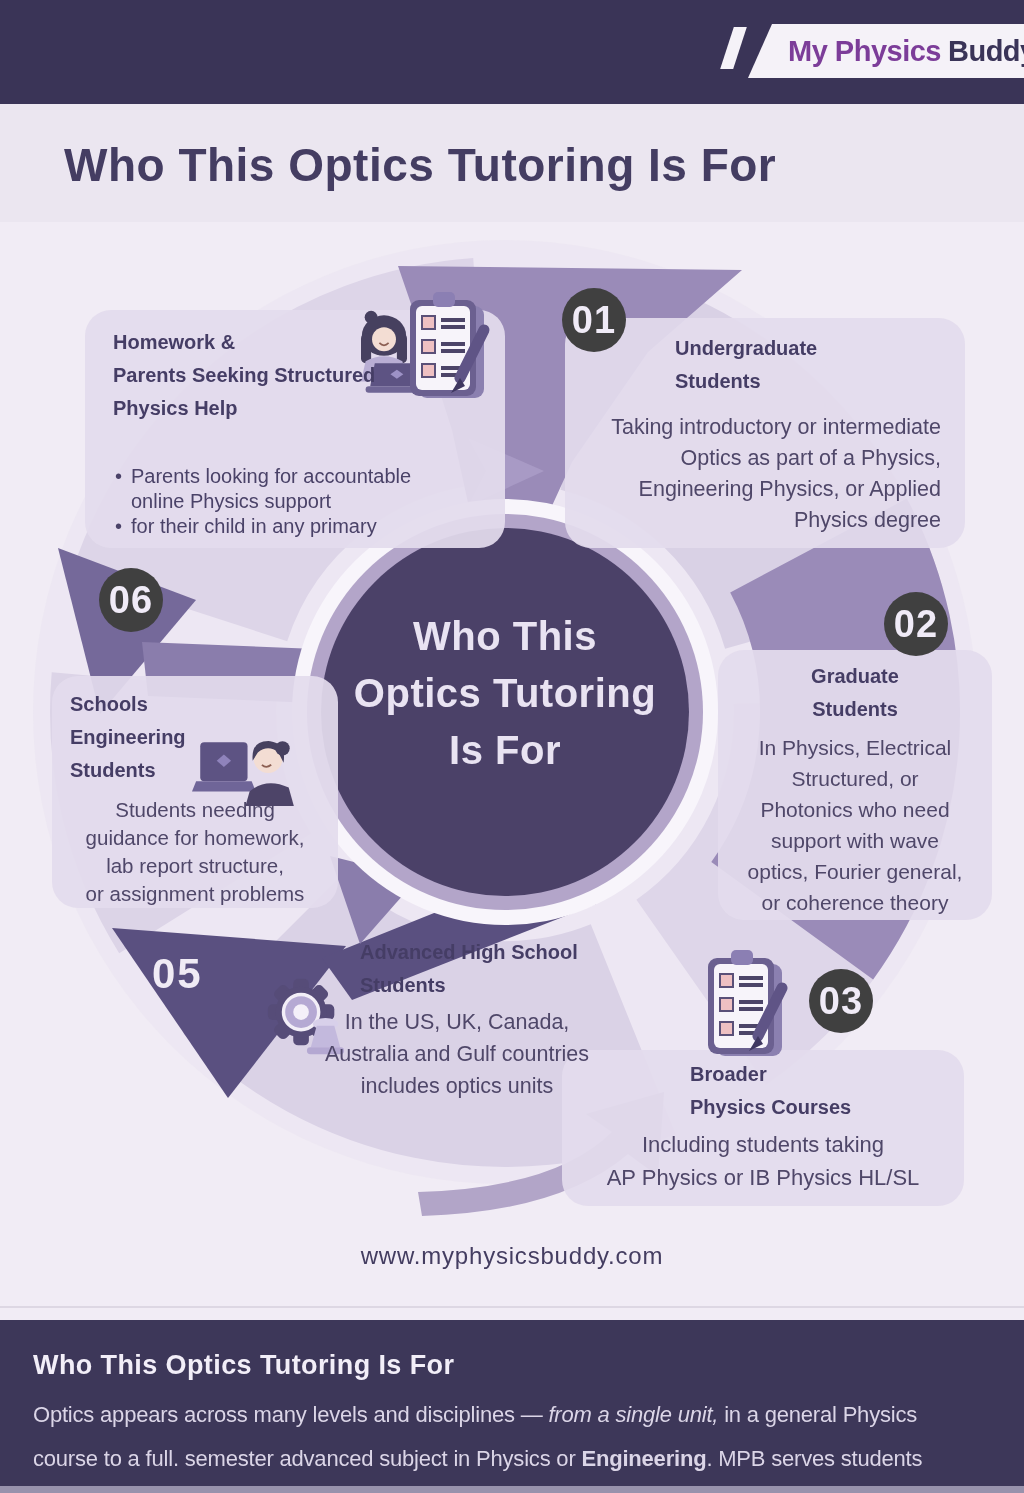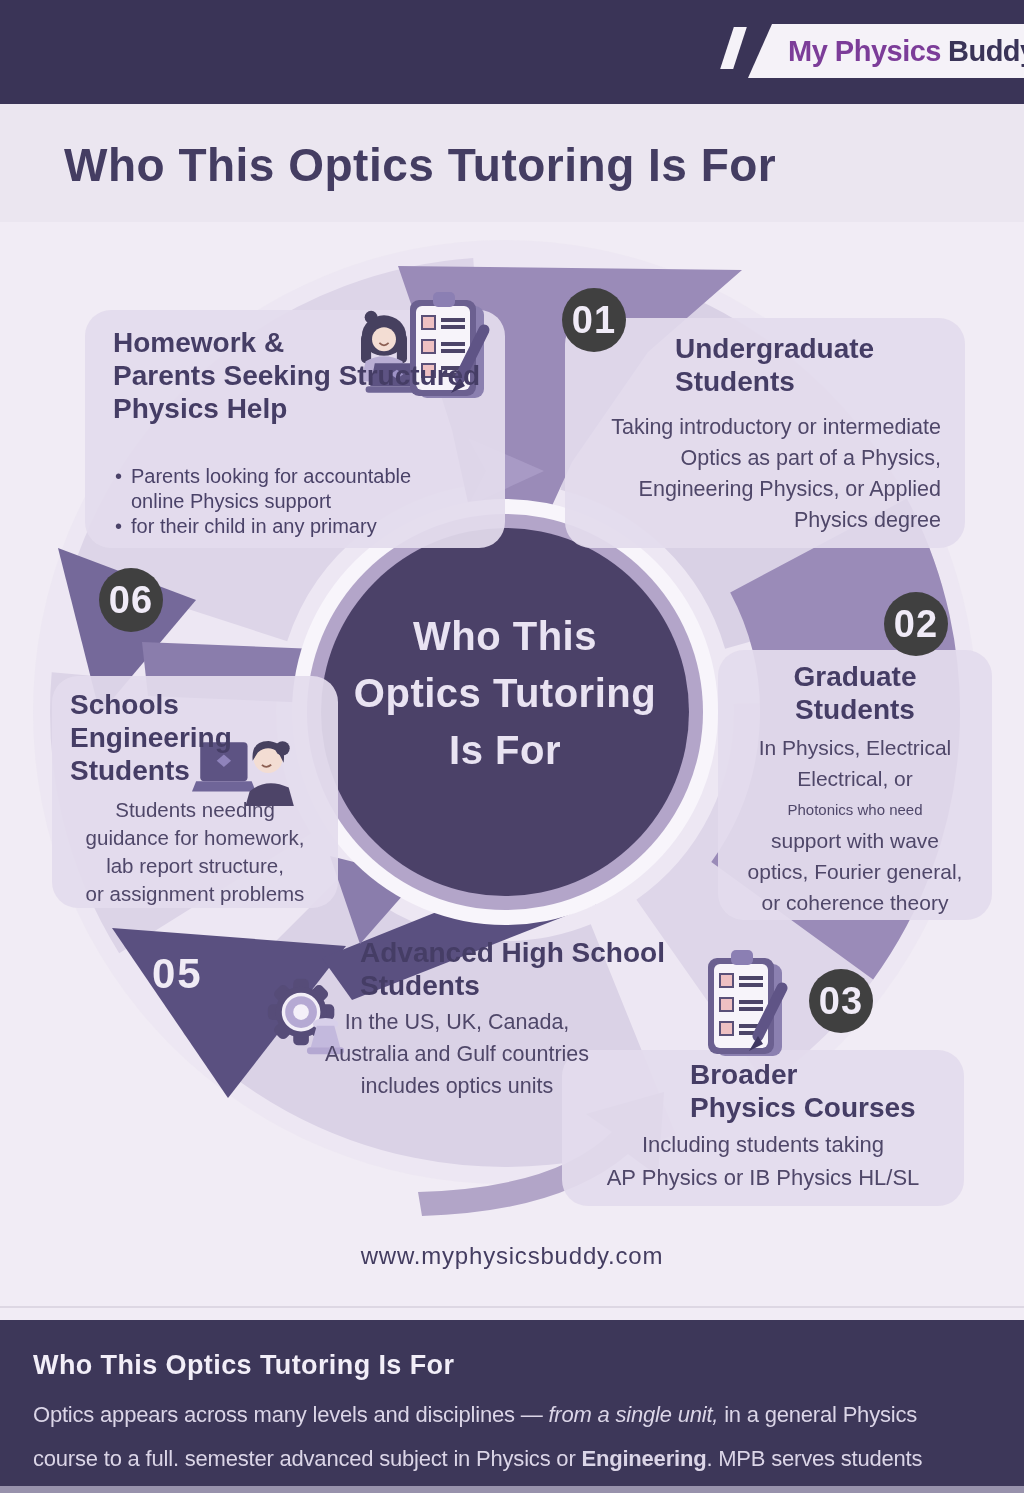--- a/index.html
+++ b/index.html
@@ -15,21 +15,21 @@
   .logo-box span{font-size:29px;font-weight:bold;letter-spacing:-0.5px;white-space:nowrap;}
   .logo-p1{color:#7c3d99;margin-right:7px;}
   .logo-p2{color:#3a3458;}
   
   .title-band{left:0;top:104px;width:1024px;height:118px;background:#ebe6f0;z-index:5;}
   .page-title{left:64px;top:138px;font-size:46px;font-weight:bold;color:#443d62;letter-spacing:0.5px;z-index:6;white-space:nowrap;}
   
   .wheel{left:0;top:0;z-index:1;}
   
   .card{background:rgba(227,220,237,0.93);border-radius:26px;z-index:2;}
-  .card-title{font-weight:bold;color:#453d65;font-size:28px;line-height:33px;white-space:nowrap;z-index:5;}
+  .card-title{font-weight:bold;color:#453d65;font-size:20px;line-height:33px;white-space:nowrap;z-index:5;}
   .body-text{color:#4f4769;font-size:21.5px;line-height:31px;white-space:nowrap;z-index:5;}
   .badge{width:64px;height:64px;border-radius:50%;background:#404040;color:#f0ebf7;
     display:flex;align-items:center;justify-content:center;font-size:38px;font-weight:bold;
     letter-spacing:1px;z-index:4;}
   .num-plain{font-size:42px;font-weight:bold;color:#f0ebf5;letter-spacing:2px;z-index:4;}
   .center-text{left:305px;top:608px;width:400px;text-align:center;z-index:4;
     font-size:40px;font-weight:bold;line-height:57px;color:#e9e3f2;letter-spacing:0.5px;}
   .bullets{z-index:5;}
   .bullet{position:relative;padding-left:18px;color:#4a4268;font-size:20px;line-height:25px;width:332px;}
   .bullet::before{content:"•";position:absolute;left:2px;top:0;color:#4a4268;}
@@ -153,22 +153,22 @@
   </div>
 
   <div class="abs card" style="left:718px;top:650px;width:274px;height:270px;"></div>
   <div class="abs badge" style="left:884px;top:592px;">02</div>
   <div class="abs center-align" style="left:718px;top:660px;width:274px;z-index:5;">
     <div class="card-title">Graduate</div>
     <div class="card-title">Students</div>
   </div>
   <div class="abs center-align" style="left:710px;top:732px;width:290px;z-index:5;font-size:21px;">
     <div class="body-text" style="font-size:21px;">In Physics, Electrical</div>
-    <div class="body-text" style="font-size:21px;">Electrical, or</div>
-    <div class="body-text" style="font-size:15px;">Photonics who need</div>
+    <div class="body-text" style="font-size:21px;">Structured, or</div>
+    <div class="body-text" style="font-size:21px;">Photonics who need</div>
     <div class="body-text" style="font-size:21px;">support with wave</div>
     <div class="body-text" style="font-size:21px;">optics, Fourier general,</div>
     <div class="body-text" style="font-size:21px;">or coherence theory</div>
   </div>
 
   <div class="abs card" style="left:52px;top:676px;width:286px;height:232px;"></div>
   <div class="abs badge" style="left:99px;top:568px;">06</div>
   <div class="abs" style="left:70px;top:688px;z-index:5;">
     <div class="card-title">Schools</div>
     <div class="card-title">Engineering</div>

